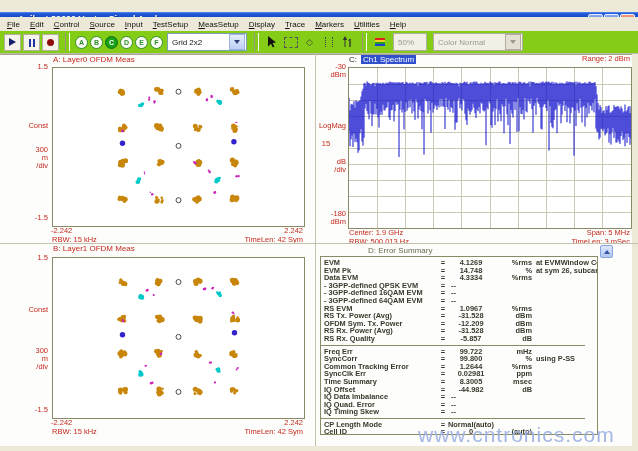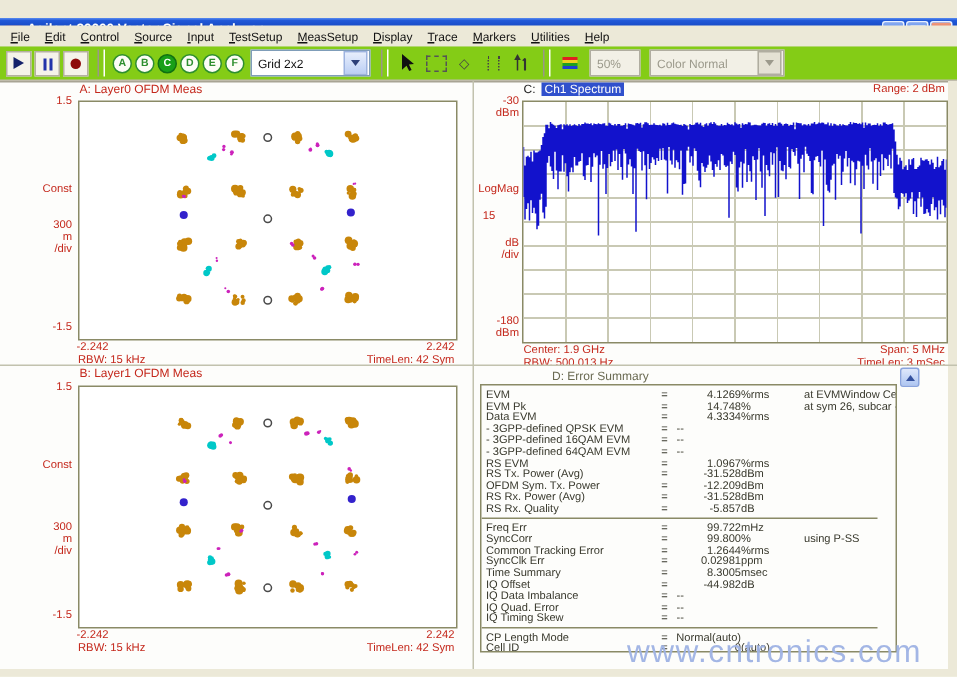--- a/index.html
+++ b/index.html
@@ -57,27 +57,27 @@
   #bstrip{position:absolute;left:0;top:446px;width:638px;height:5px;background:#ece9d8;}
   .r{position:absolute;color:#c4281c;font-size:7.5px;line-height:8px;white-space:nowrap;}
   .rr{text-align:right;}
   .ptitle{position:absolute;color:#c4281c;font-size:8px;white-space:nowrap;}
   svg.plot{position:absolute;background:#fff;border:1px solid #8a8a66;}
   #c-title-pre{position:absolute;left:349px;top:55px;font-size:8px;color:#222;}
   #c-title-sel{position:absolute;left:361px;top:55px;font-size:8px;color:#fff;background:#3050cc;padding:0 2px;}
   #d-title{position:absolute;left:368px;top:246px;font-size:8px;color:#6a6a52;}
   
   #d-box{position:absolute;left:320px;top:256px;width:278px;height:179px;border:1px solid #8a8a66;
-    font-size:7.4px;color:#38382c;padding:2px 12px 0 3px;box-sizing:border-box;overflow:hidden;}
+    font-size:7.4px;color:#38382c;padding:2px 12px 0 3px;box-sizing:border-box;overflow:hidden;font-weight:bold;}
   .drow{display:flex;line-height:7.6px;white-space:nowrap;}
   .dl{flex:0 0 auto;min-width:114px;}
   .de{flex:0 0 10px;text-align:center;}
-  .dv{flex:0 0 46px;text-align:right;}
+  .dv{flex:0 0 46px;text-align:center;}
   .dv.dash{text-align:left;padding-left:3px;}
-  .du{flex:0 0 38px;text-align:left;}
+  .du{flex:0 0 38px;text-align:right;}
   .dn{padding-left:4px;}
   .dsep{height:1px;background:#8a8a66;margin:2px 0 2px -3px;}
   #d-scroll{position:absolute;left:600px;top:245px;width:13px;height:13px;
     background:linear-gradient(180deg,#dfe8fb,#aec6f2);border:1px solid #8aa4dd;border-radius:2px;
     display:flex;align-items:center;justify-content:center;box-sizing:border-box;}
   #d-scroll b{width:0;height:0;border-left:3px solid transparent;border-right:3px solid transparent;border-bottom:4px solid #34519e;}
   #watermark{position:absolute;left:418px;top:423px;font-size:21px;letter-spacing:1px;
     color:rgba(158,178,228,0.95);white-space:nowrap;}
 </style>
 </head>

